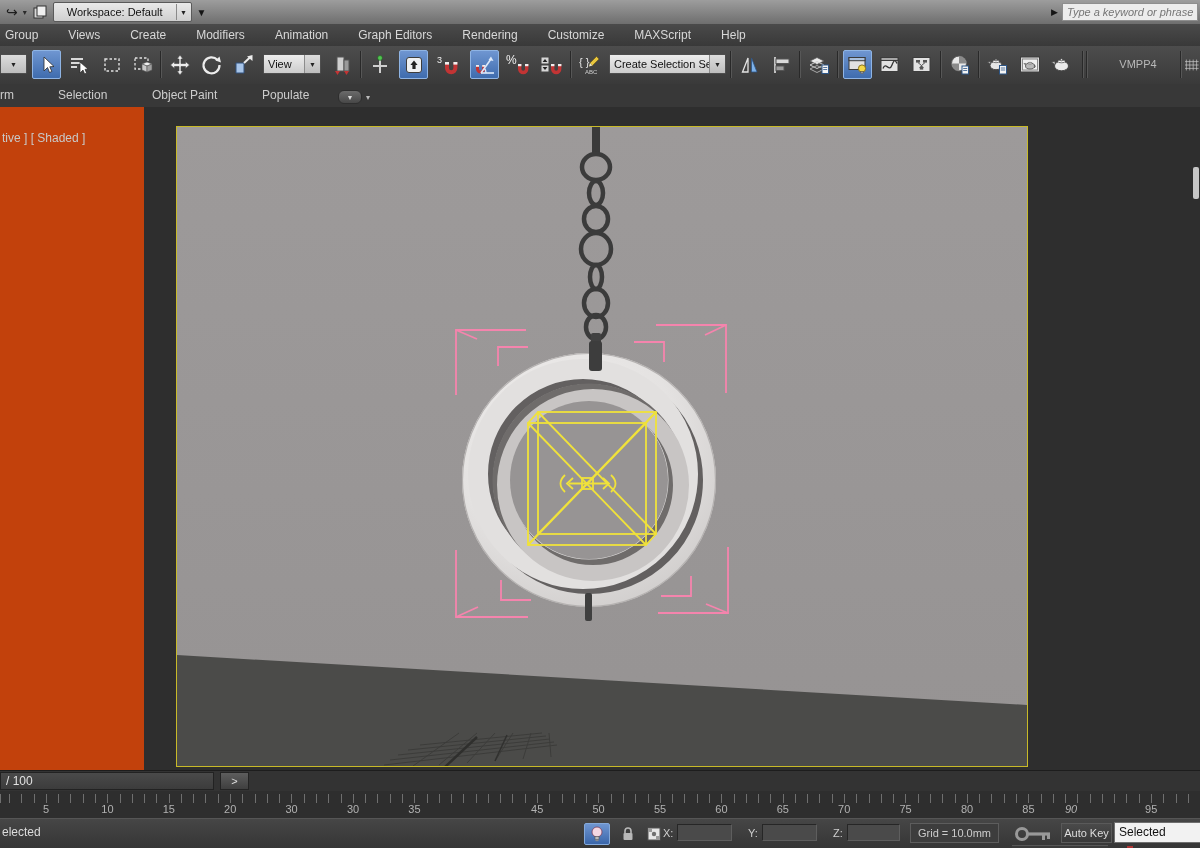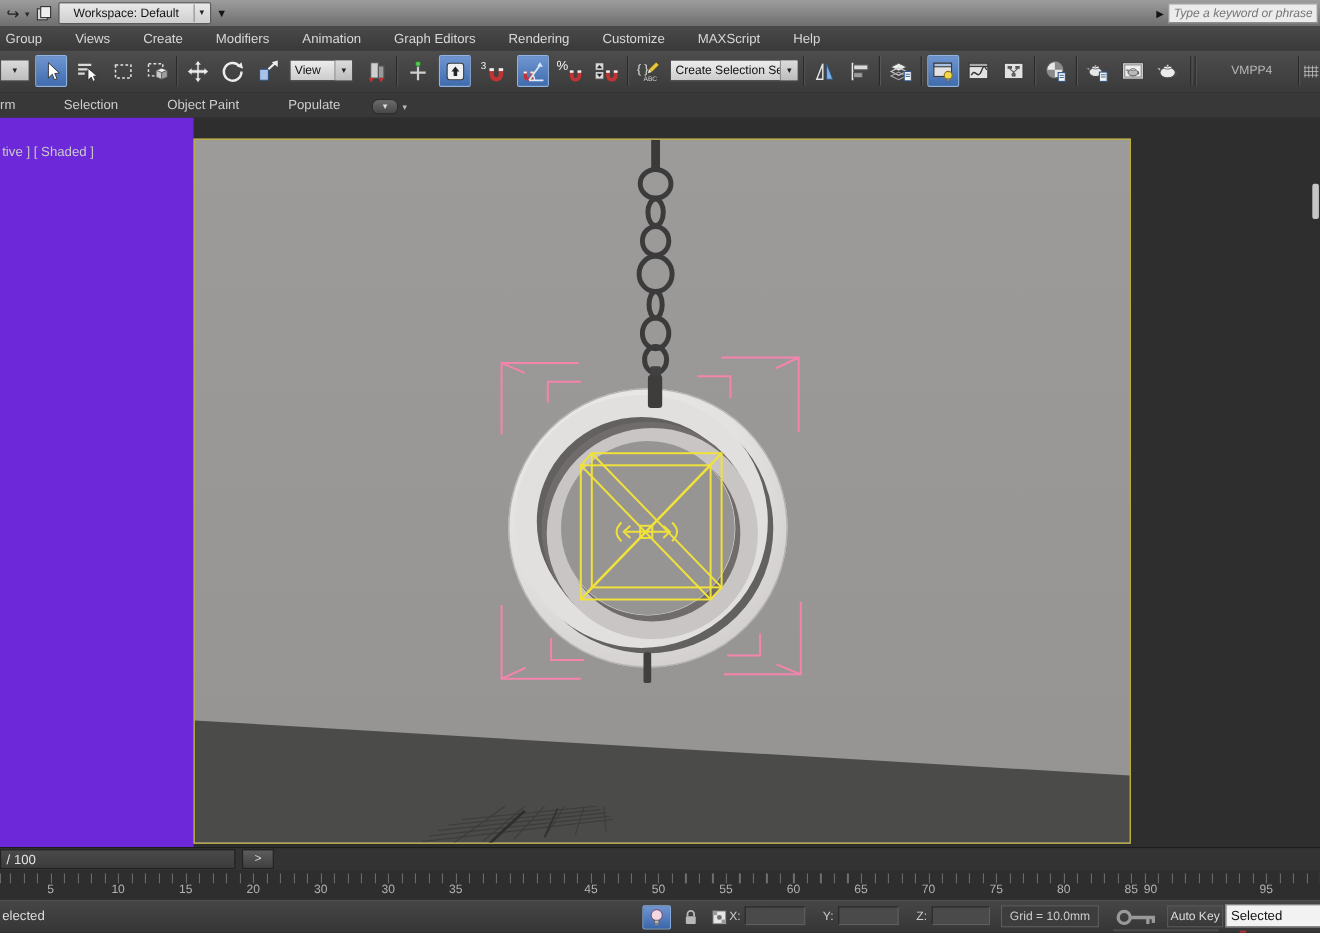--- a/index.html
+++ b/index.html
@@ -51,21 +51,21 @@
   .ribbon{position:absolute;top:84px;left:0;width:1200px;height:23px;background:#383838;
     border-bottom:1px solid #2a2a2a;}
   .rtab{position:absolute;top:4px;font-size:12px;color:#cdcdcd;}
   .rib-min{position:absolute;left:338px;top:6px;width:22px;height:12px;border-radius:6px;
     background:linear-gradient(#6b6b6b,#474747);border:1px solid #2e2e2e;display:flex;
     align-items:center;justify-content:center;color:#ddd;font-size:7px;}
   .rib-min-arr{position:absolute;left:366px;top:9px;font-size:8px;color:#bbb;}
 
   
   .main{position:absolute;top:107px;left:0;width:1200px;height:663px;background:#2e2e2e;}
-  .leftstrip{position:absolute;left:0;top:0;width:176px;height:663px;background:#6d28d9;}
+  .leftstrip{position:absolute;left:0;top:0;width:144px;height:663px;background:#c2410c;}
   .vp-label{position:absolute;left:2px;top:24px;font-size:12px;color:#c9c9c9;white-space:nowrap;}
   .viewport{position:absolute;left:176px;top:19px;width:852px;height:641px;box-sizing:border-box;
     border:1px solid #c8ba28;background:#9a9797;}
   .vscroll{position:absolute;left:1193px;top:60px;width:6px;height:32px;background:#c6c6c6;border-radius:2px;}
 
   
   .trackrow{position:absolute;top:770px;left:0;width:1200px;height:21px;background:#333333;
     border-top:1px solid #1d1d1d;}
   .timefield{position:absolute;left:0;top:1px;width:214px;height:18px;background:linear-gradient(#4a4a4a,#3c3c3c);
     border:1px solid #222;box-sizing:border-box;color:#e2e2e2;font-size:12px;line-height:16px;padding-left:5px;}
@@ -555,21 +555,21 @@
         <span class="ruler-num" style="left: 475.8px; margin-top: 32px;">40</span>
         <span class="ruler-num" style="left: 537.2px;">45</span>
         <span class="ruler-num" style="left: 598.6px;">50</span>
         <span class="ruler-num" style="left: 660px;">55</span>
         <span class="ruler-num" style="left: 721.4px;">60</span>
         <span class="ruler-num" style="left: 782.8px;">65</span>
         <span class="ruler-num" style="left: 844.2px;">70</span>
         <span class="ruler-num" style="left: 905.6px;">75</span>
         <span class="ruler-num" style="left: 967px;">80</span>
         <span class="ruler-num" style="left: 1028.4px;">85</span>
-        <span class="ruler-num" style="left: 1046px;">90</span>
+        <span class="ruler-num" style="left: 1071px; font-style: italic;">90</span>
         <span class="ruler-num" style="left: 1151.2px;">95</span>
       </div>
   </div>
 
   <div class="statusbar">
     <span class="prompt">elected</span>
 
     <div class="sbtn active" style="left:584px;">
       <svg width="16" height="18" viewBox="0 0 16 18">
         <circle cx="8" cy="7" r="5" fill="#f3d7e2" stroke="#7a3c58" stroke-width="0.8"></circle>

